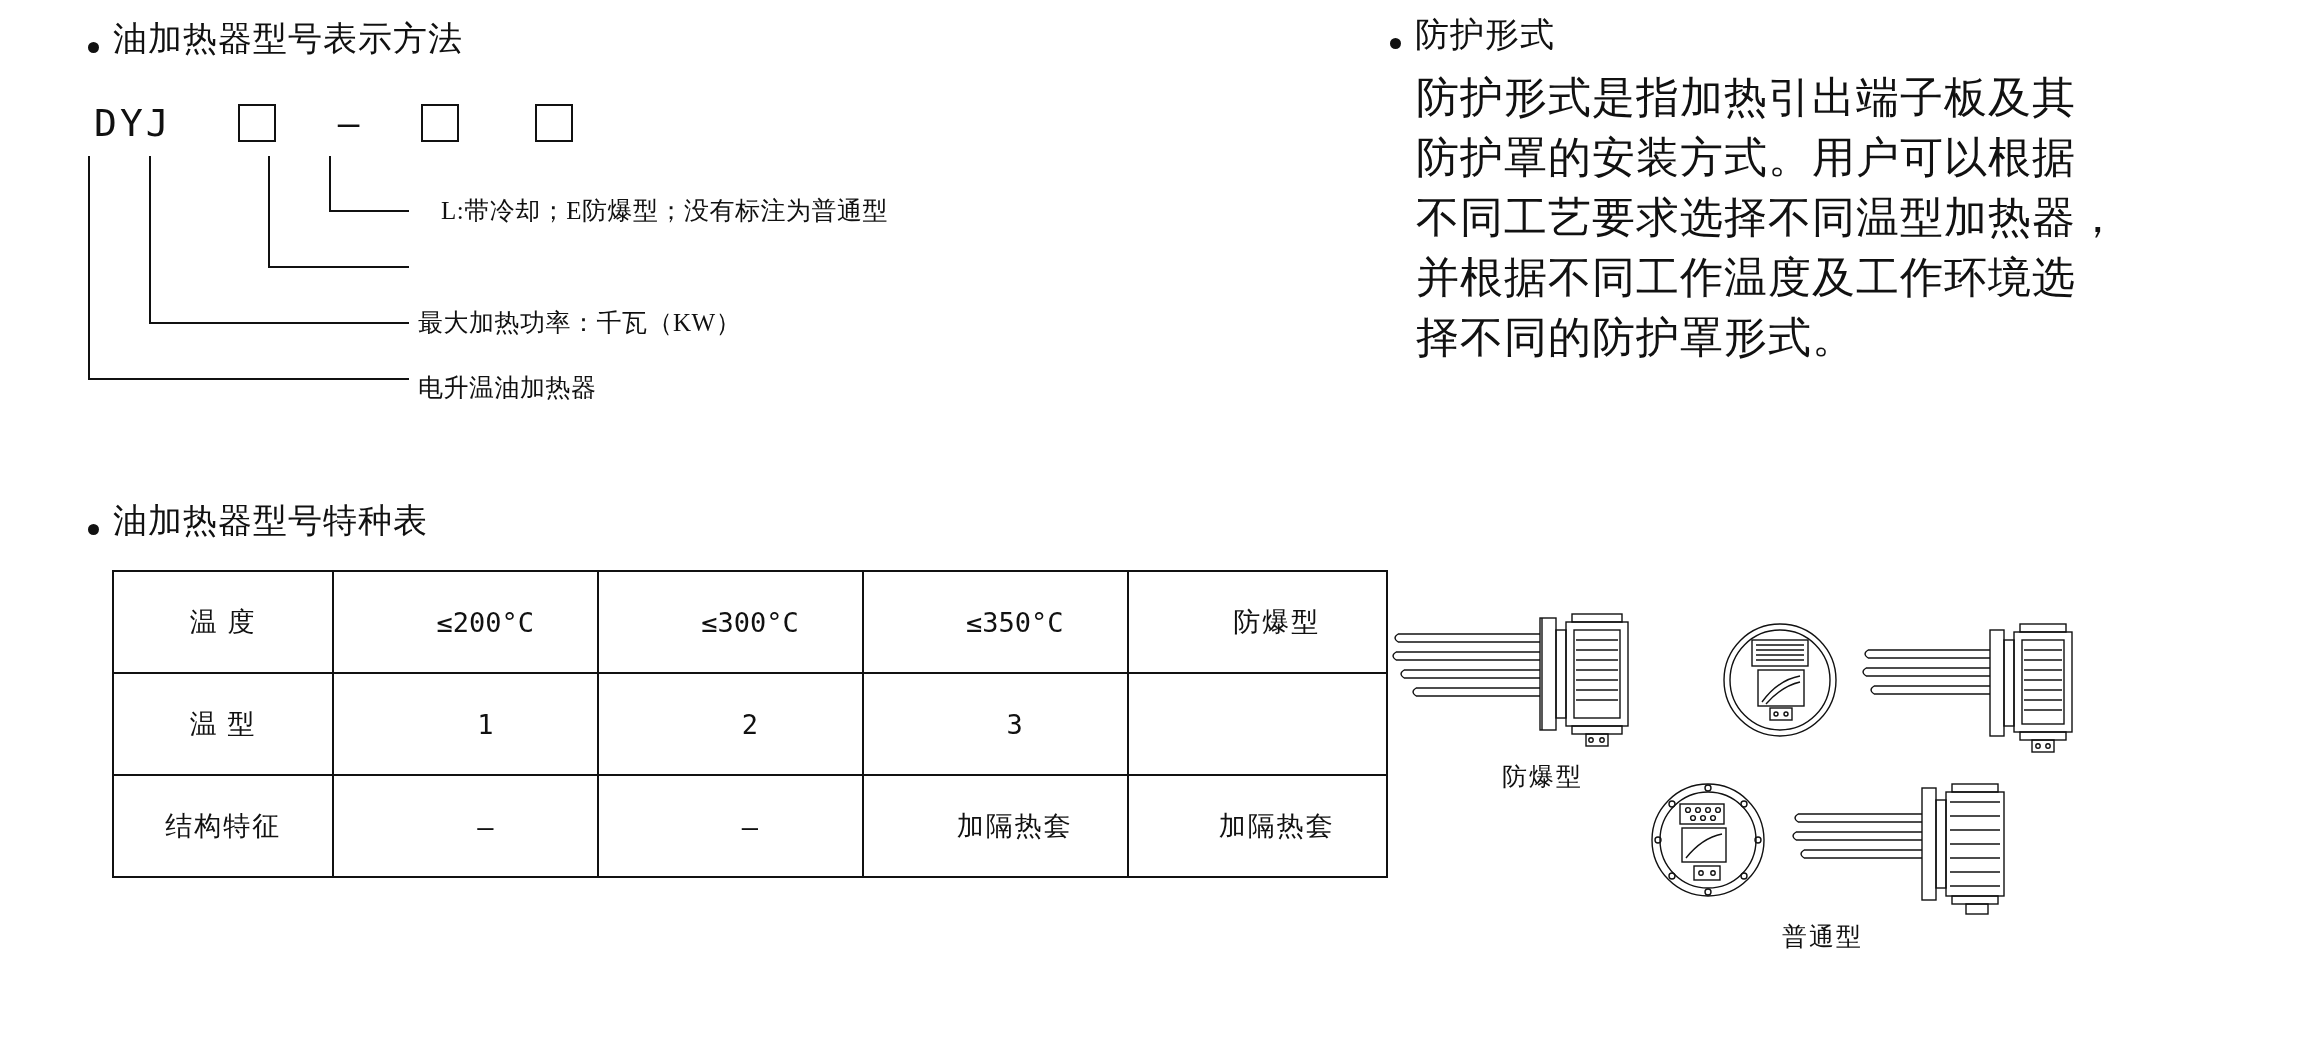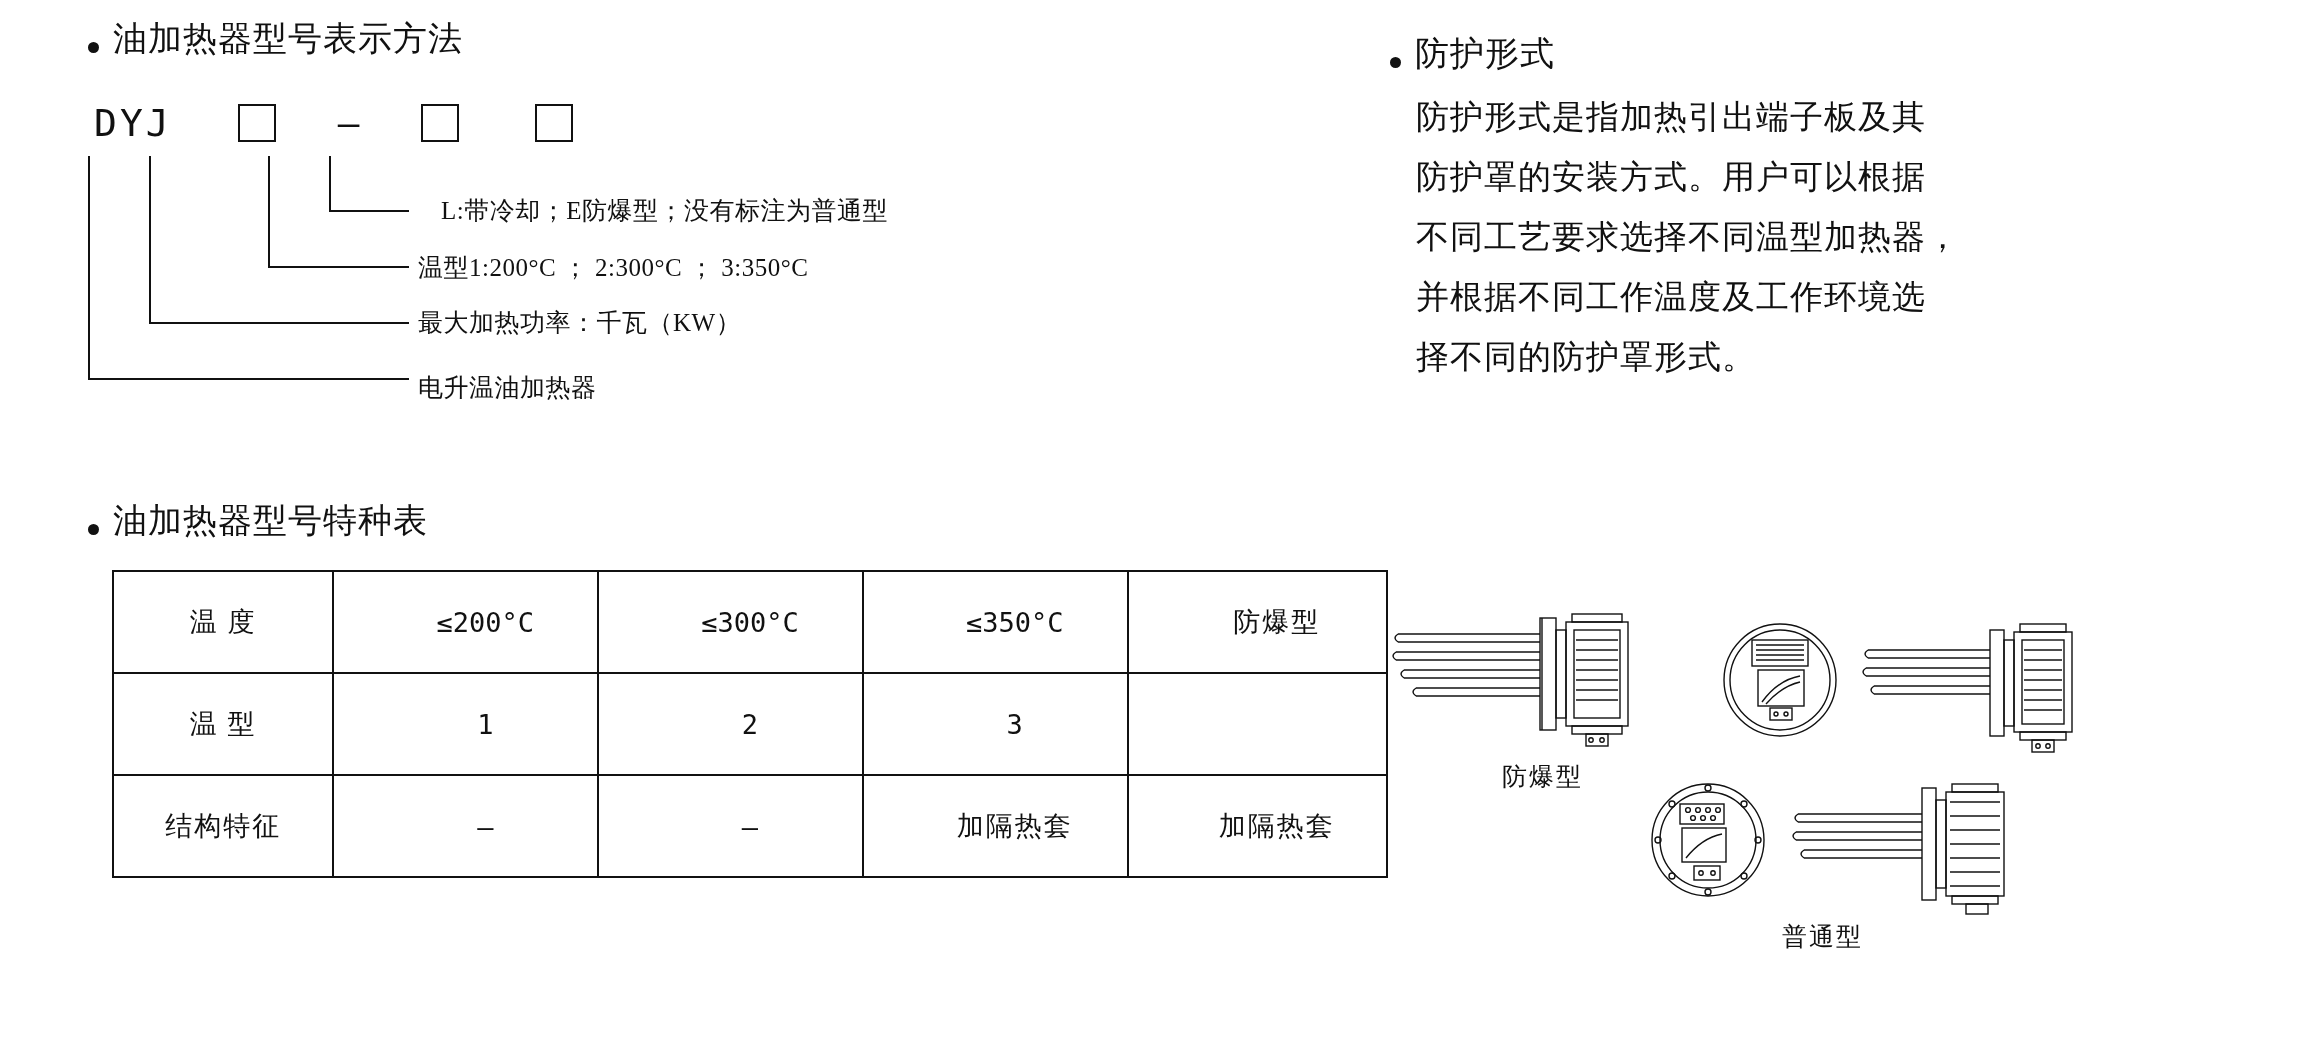--- a/index.html
+++ b/index.html
@@ -119,27 +119,27 @@
   table.spec td.c   { width: 232px; padding-left: 40px; }
   table.spec td.mono {
     font-family: "DejaVu Sans Mono", monospace;
     letter-spacing: 0;
   }
 
   
   #right-col {
     position: absolute;
     left: 1390px;
-    top: 31px;
+    top: 12px;
     width: 880px;
   }
   #prot-title { margin-bottom: 10px; }
   #prot-body {
     margin-left: 26px;
-    font-size: 33px;
+    font-size: 43px;
     line-height: 60px;
     letter-spacing: 1px;
     font-family: "Liberation Serif", serif;
   }
 
   
   #figs {
     position: absolute;
     left: 1390px;
     top: 600px;
@@ -179,21 +179,20 @@
   </div>
 
   <div id="leaders">
 
     <div class="vline" style="left:241px; top:0px; height:56px;"></div>
     <div class="hline" style="left:241px; top:54px; width:80px;"></div>
     <div class="lead-label" style="left:330px; top:38px;margin-left:23px;">L:带冷却；E防爆型；没有标注为普通型</div>
 
     <div class="vline" style="left:180px; top:0px; height:112px;"></div>
     <div class="hline" style="left:180px; top:110px; width:141px;"></div>
-    <div class="lead-label" style="left:330px; top:95px;">温型1:200°C ； 2:300°C ； 3:350°C</div>
 
     <div class="vline" style="left:61px; top:0px; height:168px;"></div>
     <div class="hline" style="left:61px; top:166px; width:260px;"></div>
     <div class="lead-label" style="left:330px; top:150px;">最大加热功率：千瓦（KW）</div>
 
     <div class="vline" style="left:0px; top:0px; height:224px;"></div>
     <div class="hline" style="left:0px; top:222px; width:321px;"></div>
     <div class="lead-label" style="left:330px; top:215px;">电升温油加热器</div>
   </div>
 

